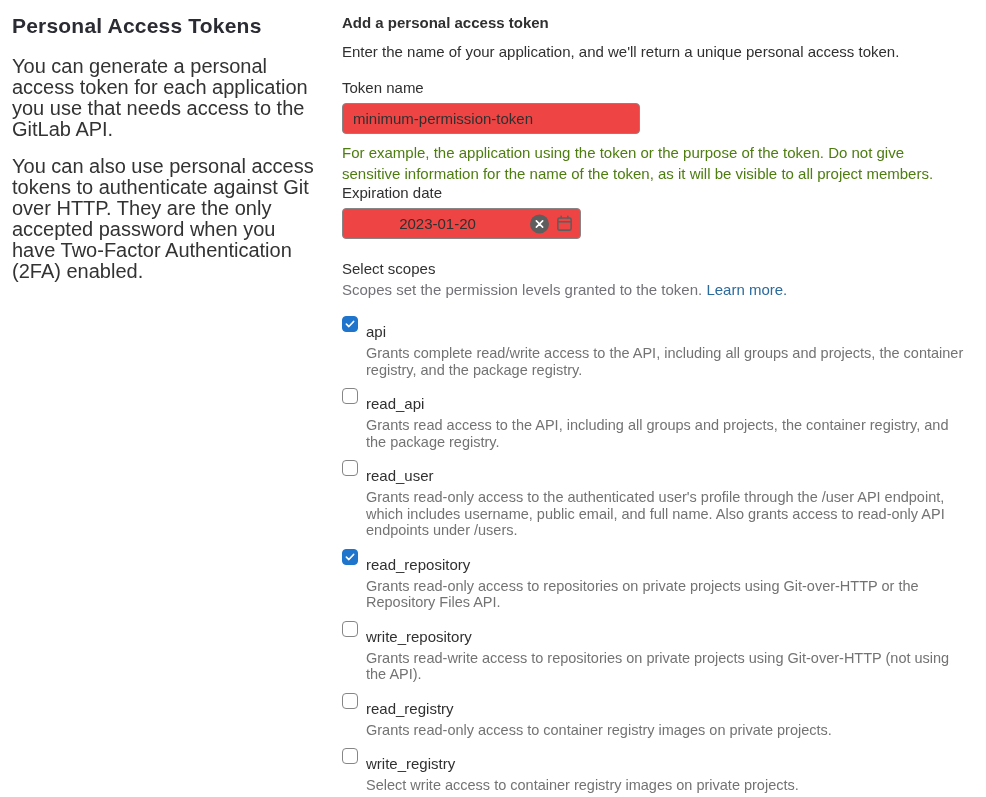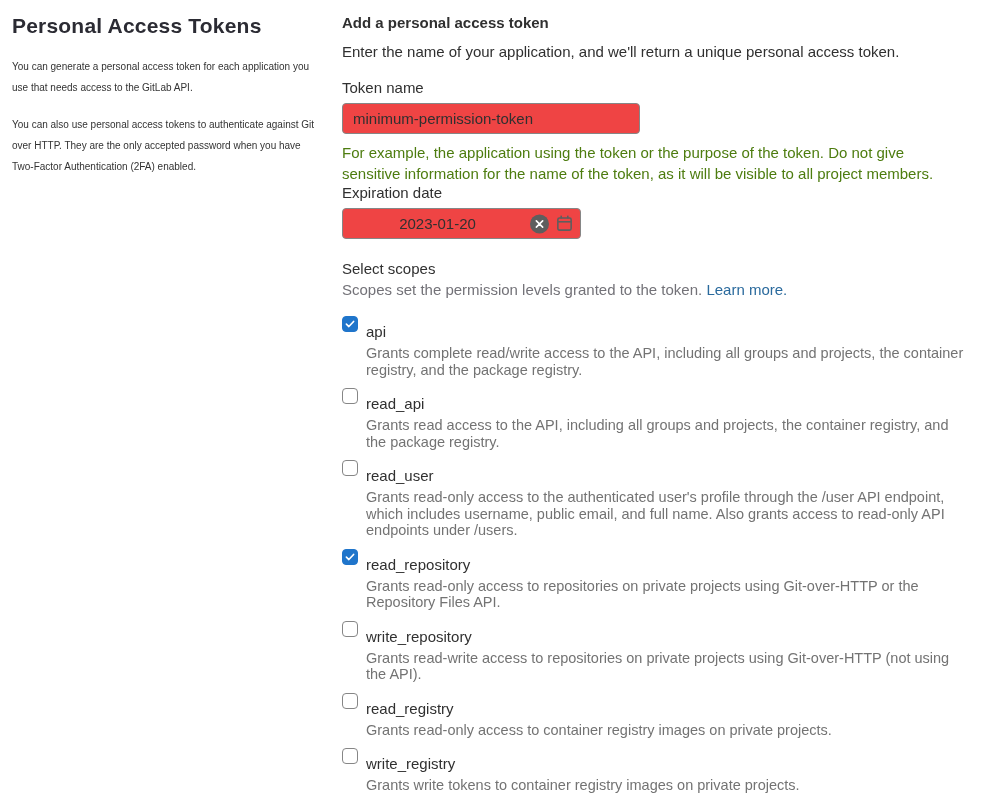--- a/index.html
+++ b/index.html
@@ -16,21 +16,21 @@
   
   .left-col { width: 308px; flex: 0 0 308px; }
   .page-title {
     font-size: 21px;
     font-weight: 700;
     color: #2b2b33;
     margin: 2px 0 18px 0;
     letter-spacing: 0.2px;
   }
   .left-col p {
-    font-size: 10px;
+    font-size: 20px;
     line-height: 21px;
     color: #333333;
     margin-bottom: 16px;
   }
   
   .right-col { flex: 1; max-width: 624px; padding-top: 2px; }
   .section-heading {
     font-size: 15px;
     font-weight: 700;
     margin-bottom: 10px;
@@ -256,19 +256,19 @@
       <div class="scope-desc">Grants read-only access to container registry images on private projects.</div>
     </div>
   </div>
 
   <div class="scope-row">
     <span class="checkbox">
       
     </span>
     <div class="scope-text">
       <div class="scope-name">write_registry</div>
-      <div class="scope-desc">Grants write tokens to container registry images on private projects.</div>
+      <div class="scope-desc">Select write access to container registry images on private projects.</div>
     </div>
   </div>
 </div>
 
   <button class="submit-btn">Create personal access token</button>
 </div>
 
 </body></html>

